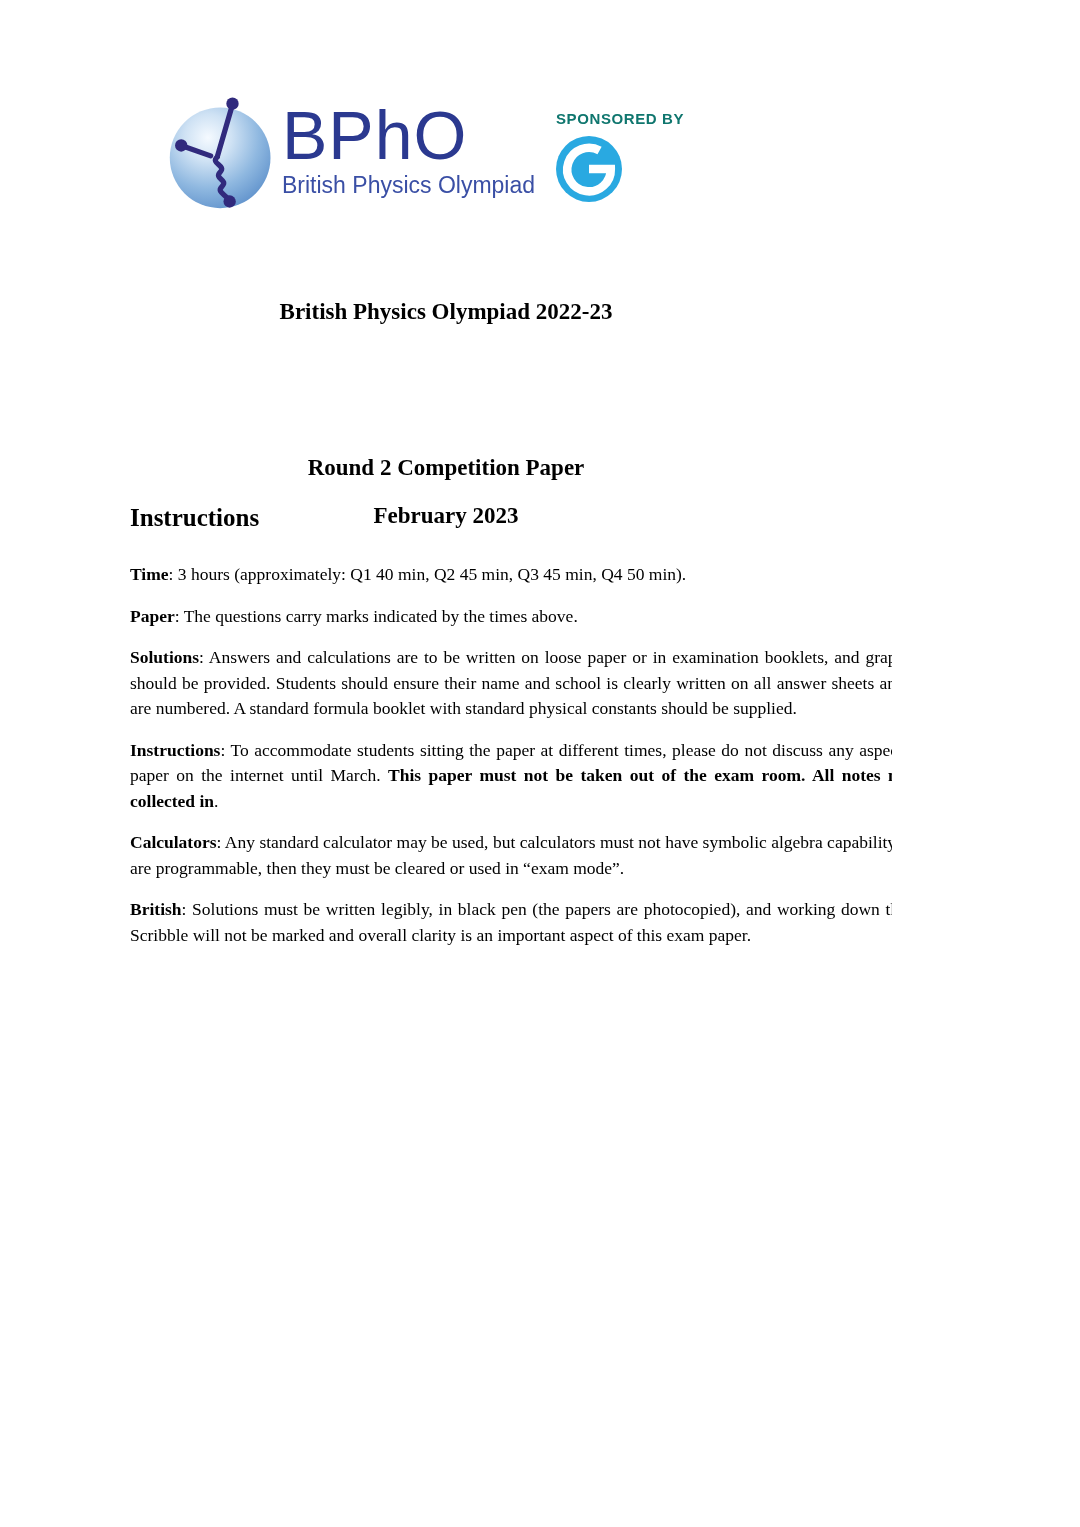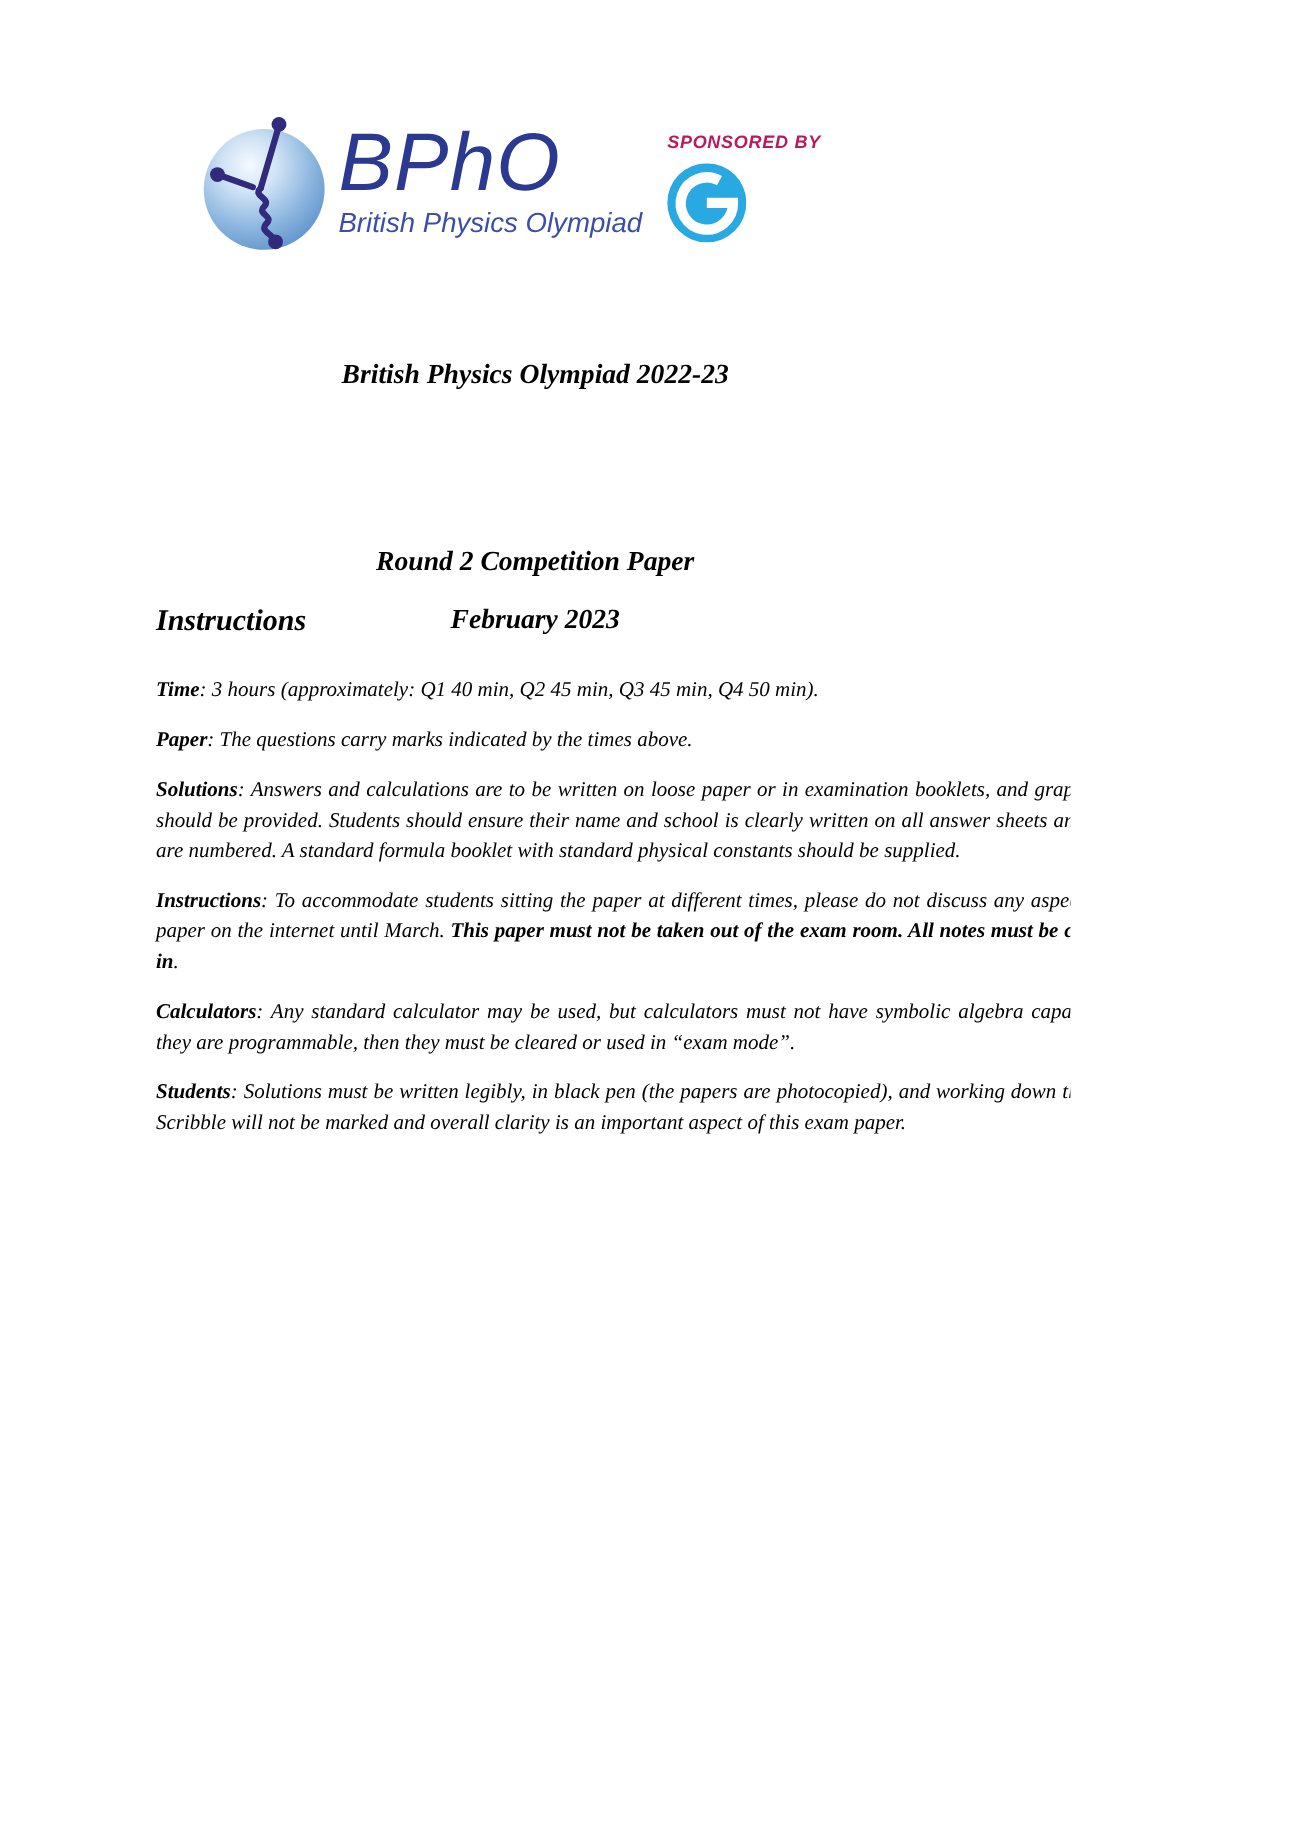--- a/index.html
+++ b/index.html
@@ -4,32 +4,31 @@
 <style>
   html, body { margin: 0; padding: 0; background: #ffffff; }
   .page {
     position: relative;
     width: 892px;
     height: 1527px;
     background: #ffffff;
     font-family: "Liberation Serif", serif;
     color: #000000;
     overflow: hidden;
-    font-style: italic;
   }
 
   
   .bpho-logo { position: absolute; left: 166px; top: 94px; display: flex; align-items: flex-start; }
   .bpho-sphere { width: 114px; height: 120px; flex: 0 0 auto; }
   .bpho-textcol { margin-left: 2px; font-family: "Liberation Sans", sans-serif; }
   .bpho-acronym { font-size: 68px; line-height: 70px; margin-top: 6px; color: #2b3990; letter-spacing: 1px; }
   .bpho-sub { font-size: 23px; line-height: 24px; margin-top: 3px; color: #3a4fa5; }
 
   .sponsor { position: absolute; left: 556px; top: 110px; font-family: "Liberation Sans", sans-serif; }
-  .sponsor-label { font-size: 15px; font-weight: bold; color: #be185d; letter-spacing: 0.6px; }
+  .sponsor-label { font-size: 15px; font-weight: bold; color: #0f766e; letter-spacing: 0.6px; }
   .sponsor-row { display: flex; align-items: center; margin-top: 9px; }
   .g-icon { width: 66px; height: 66px; flex: 0 0 auto; }
   .sponsor-name { font-size: 45px; color: #29a9e1; letter-spacing: 5px; margin-left: 13px; line-height: 1; font-weight: 400; }
 
   
   .title-main, .title-round, .title-date {
     position: absolute; left: 0; width: 100%;
     text-align: center; font-weight: bold; font-size: 23px; margin-top: 43px;
   }
   .title-main  { top: 256px; }
@@ -96,16 +95,16 @@
   <div class="title-round">Round 2 Competition Paper</div>
   <div class="title-date">February 2023</div>
 
   <div class="instructions-heading">Instructions</div>
   <div class="paragraphs">
       <p class="para"><b>Time</b><span>: 3 hours (approximately: Q1 40 min, Q2 45 min, Q3 45 min, Q4 50 min).</span></p>
       <p class="para"><b>Paper</b><span>: The questions carry marks indicated by the times above.</span></p>
       <p class="para"><b>Solutions</b><span>: Answers and calculations are to be written on loose paper or in examination booklets, and graph paper should be provided. Students should ensure their name and school is clearly written on all answer sheets and pages are numbered. A standard formula booklet with standard physical constants should be supplied.</span></p>
       <p class="para"><b>Instructions</b><span>: To accommodate students sitting the paper at different times, please do not discuss any aspect of the paper on the internet until March. </span><b>This paper must not be taken out of the exam room. All notes must be collected in</b><span>.</span></p>
       <p class="para"><b>Calculators</b><span>: Any standard calculator may be used, but calculators must not have symbolic algebra capability. If they are programmable, then they must be cleared or used in “exam mode”.</span></p>
-      <p class="para"><b>Students</b><span>: Solutions must be written legibly, in black pen (the papers are photocopied), and working down the page. Scribble will not be marked and overall clarity is an important aspect of this exam paper.</span></p>
+      <p class="para"><b>British</b><span>: Solutions must be written legibly, in black pen (the papers are photocopied), and working down the page. Scribble will not be marked and overall clarity is an important aspect of this exam paper.</span></p>
     </div>
 
 </div>
 
 </body></html>

